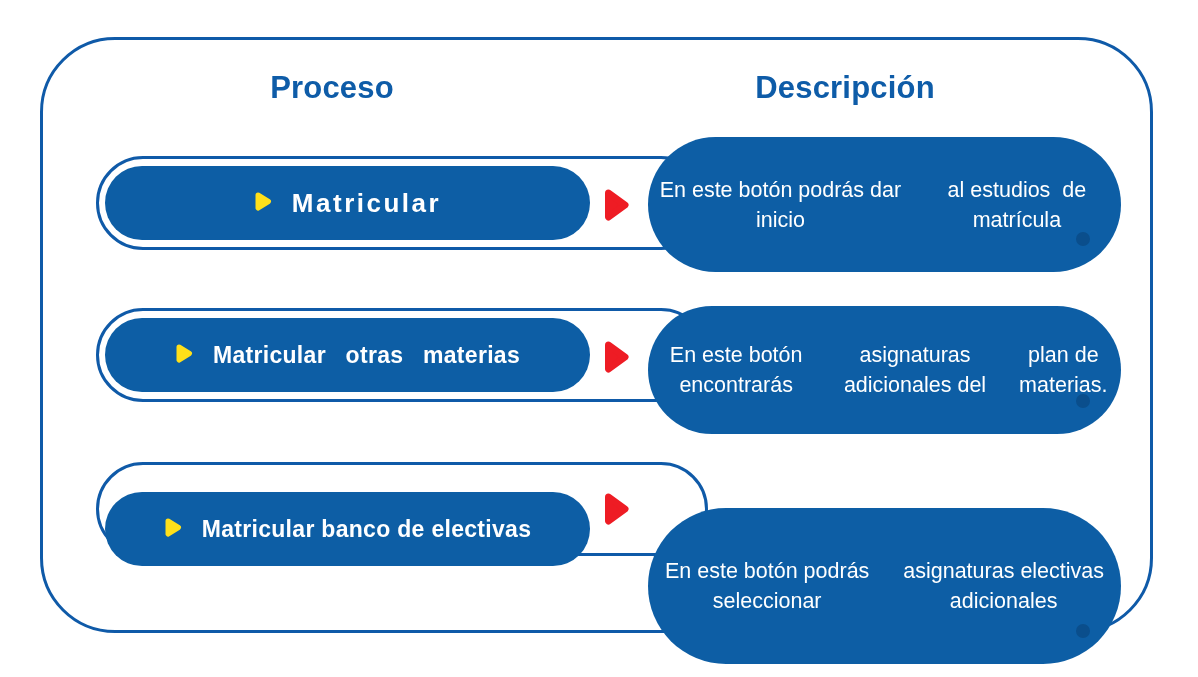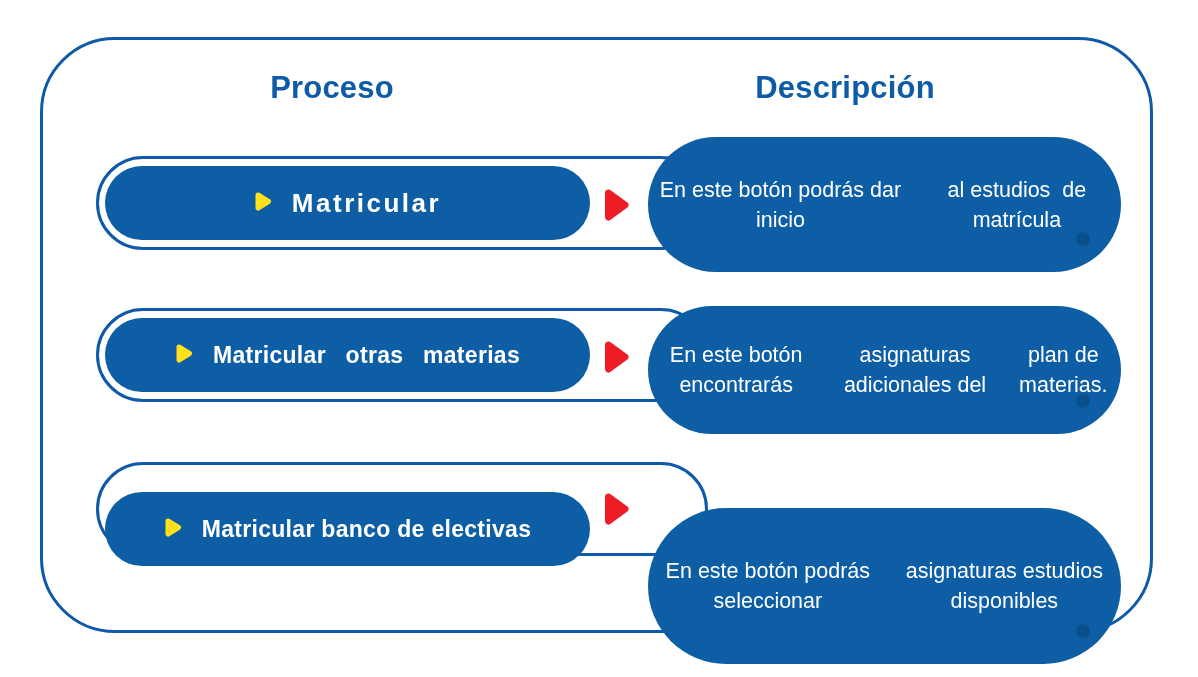--- a/index.html
+++ b/index.html
@@ -130,17 +130,17 @@
       </span>
       <span class="pill-label">Matricular banco de electivas</span>
     </button>
     <span class="arrow">
       <svg width="26" height="36" viewBox="0 0 26 36">
           <path d="M4.5 6 L21 18 L4.5 30 Z" fill="var(--accent-red)" stroke="var(--accent-red)" stroke-width="7" stroke-linejoin="round" stroke-linecap="round"></path>
         </svg>
     </span>
     <div class="bubble">
       <div class="bubble-line">En este botón podrás seleccionar</div>
-      <div class="bubble-line">asignaturas estudios disponibles</div>
+      <div class="bubble-line">asignaturas electivas adicionales</div>
       <span class="dot"></span>
     </div>
   </div>
 </div>
 
 </body></html>

